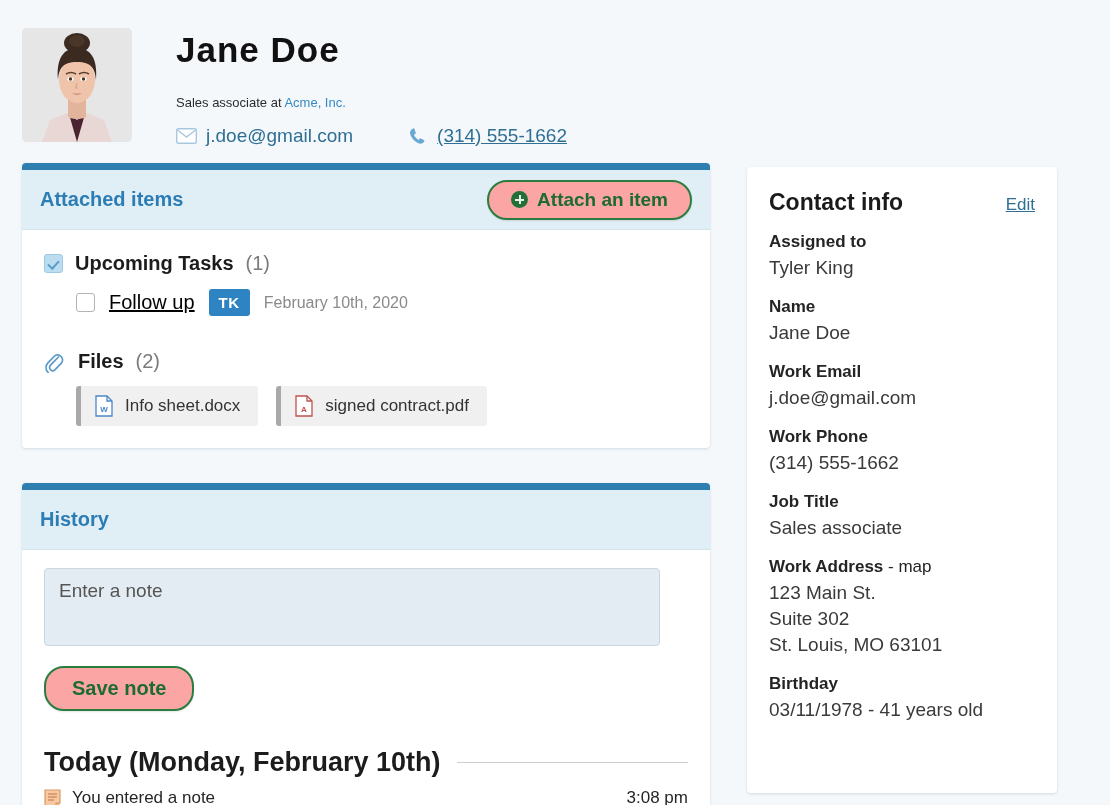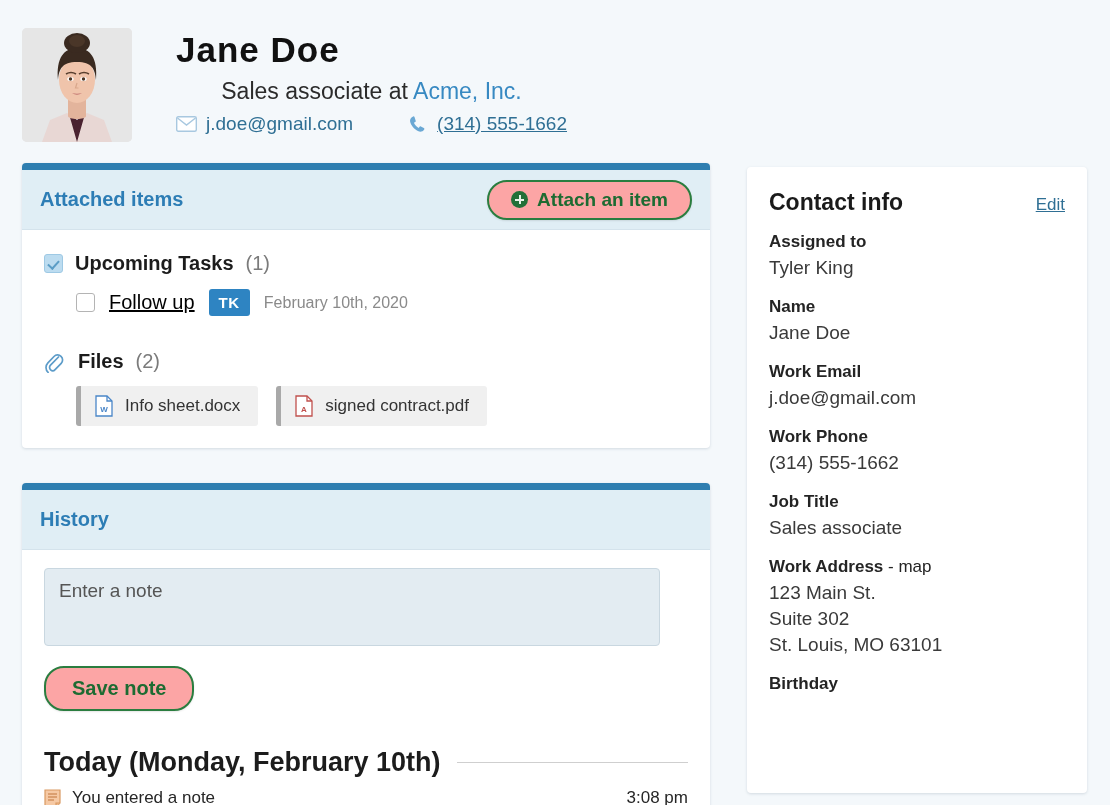--- a/index.html
+++ b/index.html
@@ -25,22 +25,22 @@
     flex: none;
     position: relative;
   }
   .avatar svg { display: block; width: 100%; height: 100%; }
   .profile-text { margin-left: 44px; padding-top: 0px; }
   .profile-name {
     font-size: 35px; font-weight: bold; color: #111;
     letter-spacing: 1px; line-height: 44px; margin: 0;
   }
   .profile-sub {
-    font-size: 23px; color: #2b2b2b; line-height: 26px;
-    margin-top: 6px; white-space: nowrap; text-align: center;
+    font-size: 13px; color: #2b2b2b; line-height: 26px;
+    margin-top: 18px; white-space: nowrap;
   }
   .link-blue { color: #3789c2; text-decoration: none; }
   .profile-contacts {
     margin-top: 9px; display: flex; align-items: center; gap: 10px;
     white-space: nowrap;
   }
   .contact-item { display: flex; align-items: center; gap: 9px; font-size: 19px; }
   .contact-item.phone { margin-left: 45px; }
   .contact-text { color: #2f6f94; }
   .contact-text.underlined { text-decoration: underline; }
@@ -157,21 +157,21 @@
   .history-entry {
     display: flex; align-items: center; gap: 11px;
     margin-top: 10px; font-size: 17px; color: #262626;
   }
   .history-entry .entry-text { flex: 1; }
   .entry-time { color: #262626; font-size: 17px; }
 
   
   #contact-card {
     position: absolute; left: 747px; top: 167px;
-    width: 340px; height: 626px;
+    width: 310px; height: 626px;
     background: #fff; border-radius: 4px;
     box-shadow: 0 1px 3px rgba(40,70,95,0.16);
     padding: 22px 22px 0 22px;
   }
   .ci-head { display: flex; align-items: baseline; justify-content: space-between; }
   .ci-title { font-size: 23px; font-weight: bold; color: #1a1a1a; }
   .ci-edit {
     font-size: 17px; color: #2f6f94; text-decoration: underline; cursor: pointer;
   }
   .ci-field { margin-top: 16px; }
@@ -357,16 +357,17 @@
       <div class="ci-value">Sales associate</div>
     </div>
     <div class="ci-field">
       <div class="ci-label"><span>Work Address</span><span class="sub-link"> - map</span></div>
       <div class="ci-value" style="white-space:pre-line">123 Main St.
 Suite 302
 St. Louis, MO 63101</div>
     </div>
     <div class="ci-field">
       <div class="ci-label">Birthday</div>
+      <div class="ci-value">03/11/1978 - 41 years old</div>
     </div>
   </div>
 
 </div>
 
 </body></html>

